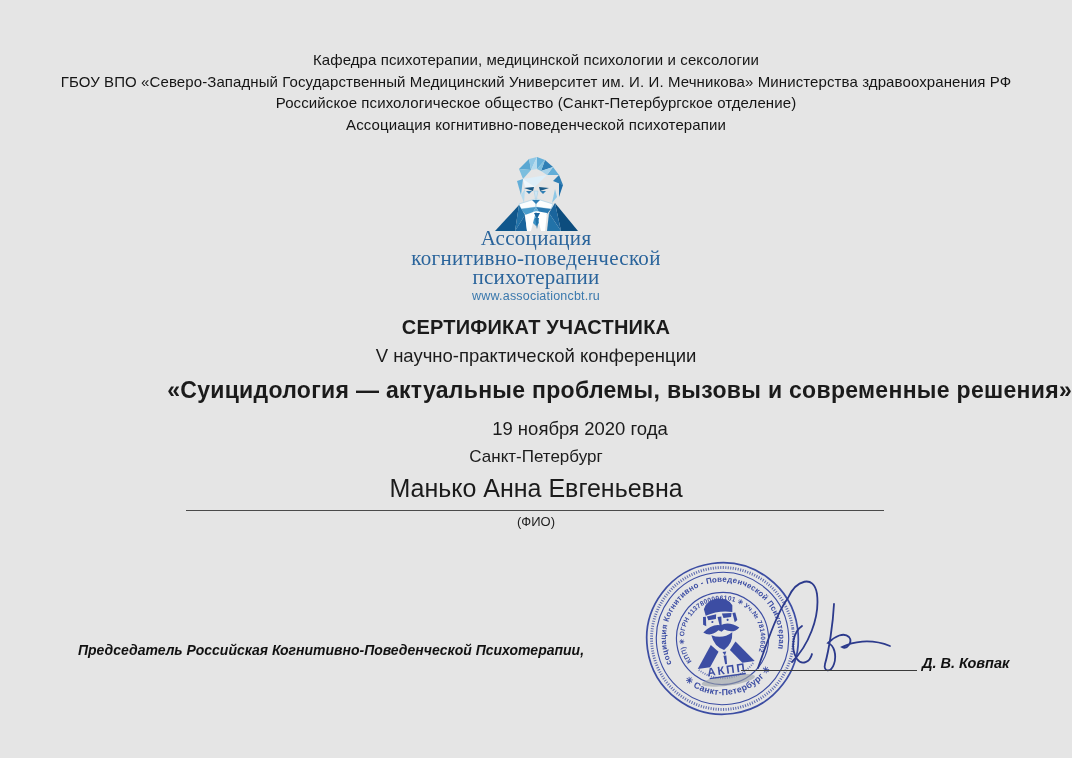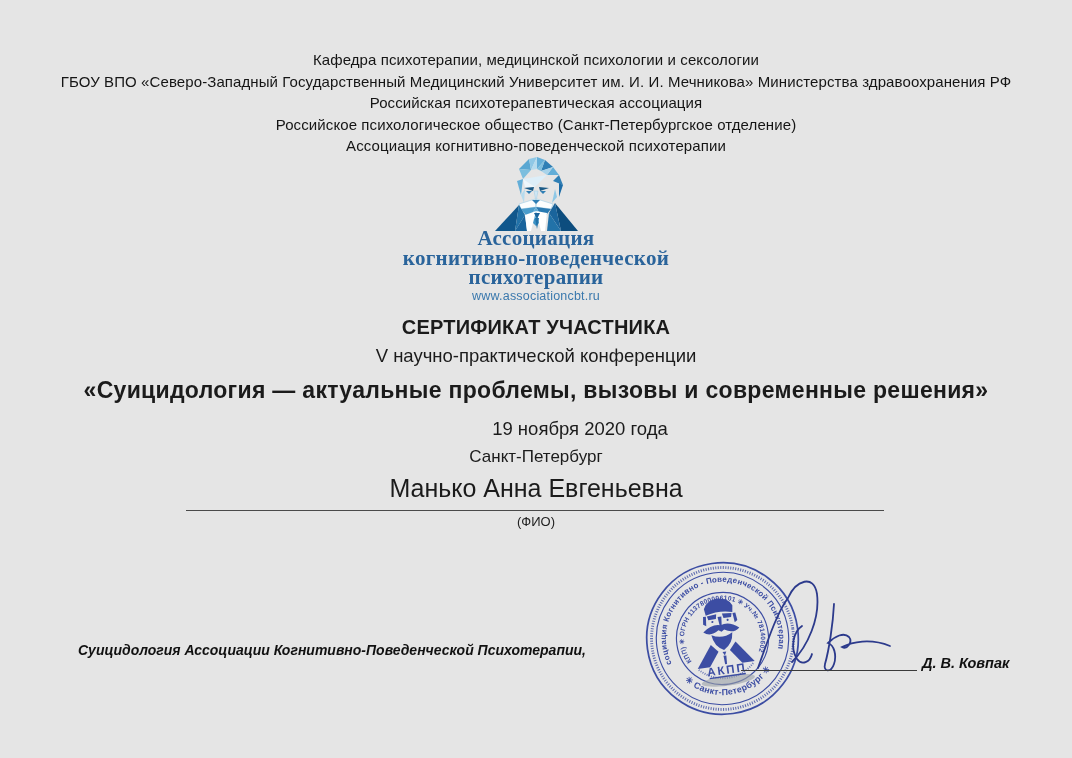--- a/index.html
+++ b/index.html
@@ -8,27 +8,27 @@
     font-family:"Liberation Sans", sans-serif; color:#1b1b1b; overflow:hidden;
   }
   .centered { position:absolute; left:0; width:100%; text-align:center; }
 
   .org-header { top:49px; font-size:15px; line-height:21.6px; letter-spacing:0.1px; color:#151515; }
 
   .logo-portrait { position:absolute; left:479px; top:155px; width:115px; height:76px; }
 
   .logo-name {
     top:229px; font-family:"Liberation Serif","DejaVu Serif",serif;
-    font-size:21px; line-height:19.5px; color:#2a649b; letter-spacing:0.3px;font-weight:bold;
+    font-size:21px; line-height:19.5px; color:#2a649b; letter-spacing:0.3px;
   }
   .logo-site { top:289px; font-size:12.5px; color:#3a78ad; letter-spacing:0.2px; }
 
   .cert-title { top:316px; font-size:20px; font-weight:bold; letter-spacing:0.2px; }
   .cert-sub   { top:345px; font-size:18.5px; }
-  .conf-title { top:377px; font-size:23px; font-weight:bold; letter-spacing:0.3px; }
+  .conf-title { top:377px; font-size:23px; font-weight:bold; letter-spacing:0.3px;text-align:right; }
   .conf-date  { top:418px; font-size:18.5px;margin-left:44px; }
   .conf-city  { top:447px; font-size:17px; }
 
   .participant-name { top:474px; font-size:25px; }
   .name-underline { position:absolute; left:186px; top:510px; width:698px; border-top:1.3px solid #4a4a4a; }
   .fio-caption { top:514px; font-size:13px; color:#222; }
 
   .footer-titles {
     position:absolute; left:78px; top:640px; font-size:14px; font-weight:bold;
     font-style:italic; line-height:20.5px; color:#111;
@@ -40,21 +40,20 @@
   .signatory-name { position:absolute; left:922px; top:655px; font-size:14.5px; font-weight:bold; font-style:italic; color:#111; z-index:7; }
 </style>
 </head>
 <body>
 
 <div class="page">
 
   <div class="centered org-header">
     <div>Кафедра психотерапии, медицинской психологии и сексологии</div>
     <div>ГБОУ ВПО «Северо-Западный Государственный Медицинский Университет им. И. И. Мечникова» Министерства здравоохранения РФ</div>
-    <div>Российская психотерапевтическая ассоциация</div>
     <div>Российское психологическое общество (Санкт-Петербургское отделение)</div>
     <div>Ассоциация когнитивно-поведенческой психотерапии</div>
   </div>
 
   <svg class="logo-portrait" viewBox="0 0 115 76" aria-hidden="true">
 
     <polygon points="40,14 50,4 52,15" fill="#5aa7d2"></polygon>
     <polygon points="50,4 58,2 52,15" fill="#8fc8e6"></polygon>
     <polygon points="58,2 66,5 58,14" fill="#63aed8"></polygon>
     <polygon points="52,15 58,2 58,14" fill="#b5dbee"></polygon>
@@ -114,21 +113,21 @@
   <div class="centered cert-title">СЕРТИФИКАТ УЧАСТНИКА</div>
   <div class="centered conf-title">«Суицидология — актуальные проблемы, вызовы и современные решения»</div>
   <div class="centered conf-date">19 ноября 2020 года</div>
   <div class="centered conf-city">Санкт-Петербург</div>
 
   <div class="centered participant-name">Манько Анна Евгеньевна</div>
   <div class="name-underline"></div>
   <div class="centered fio-caption">(ФИО)</div>
 
   <div class="footer-titles">
-    <div>Суицидология Ассоциации Когнитивно-Поведенческой Психотерапии,</div>
+    <div>Председатель Российская Когнитивно-Поведенческой Психотерапии,</div>
   </div>
 
   <svg class="stamp" viewBox="0 0 170 170" aria-hidden="true">
     <defs>
       <path id="arcTopOuter" d="M 29.6 105.2 A 59 59 0 1 1 140.4 105.2"></path>
       <path id="arcBottomOuter" d="M 39.8 122.9 A 59 59 0 0 0 130.2 122.9"></path>
       <path id="arcTopInner" d="M 50.4 105 A 40 40 0 1 1 119.6 105"></path>
     </defs>
     <g transform="rotate(-8 85 85)">
 

